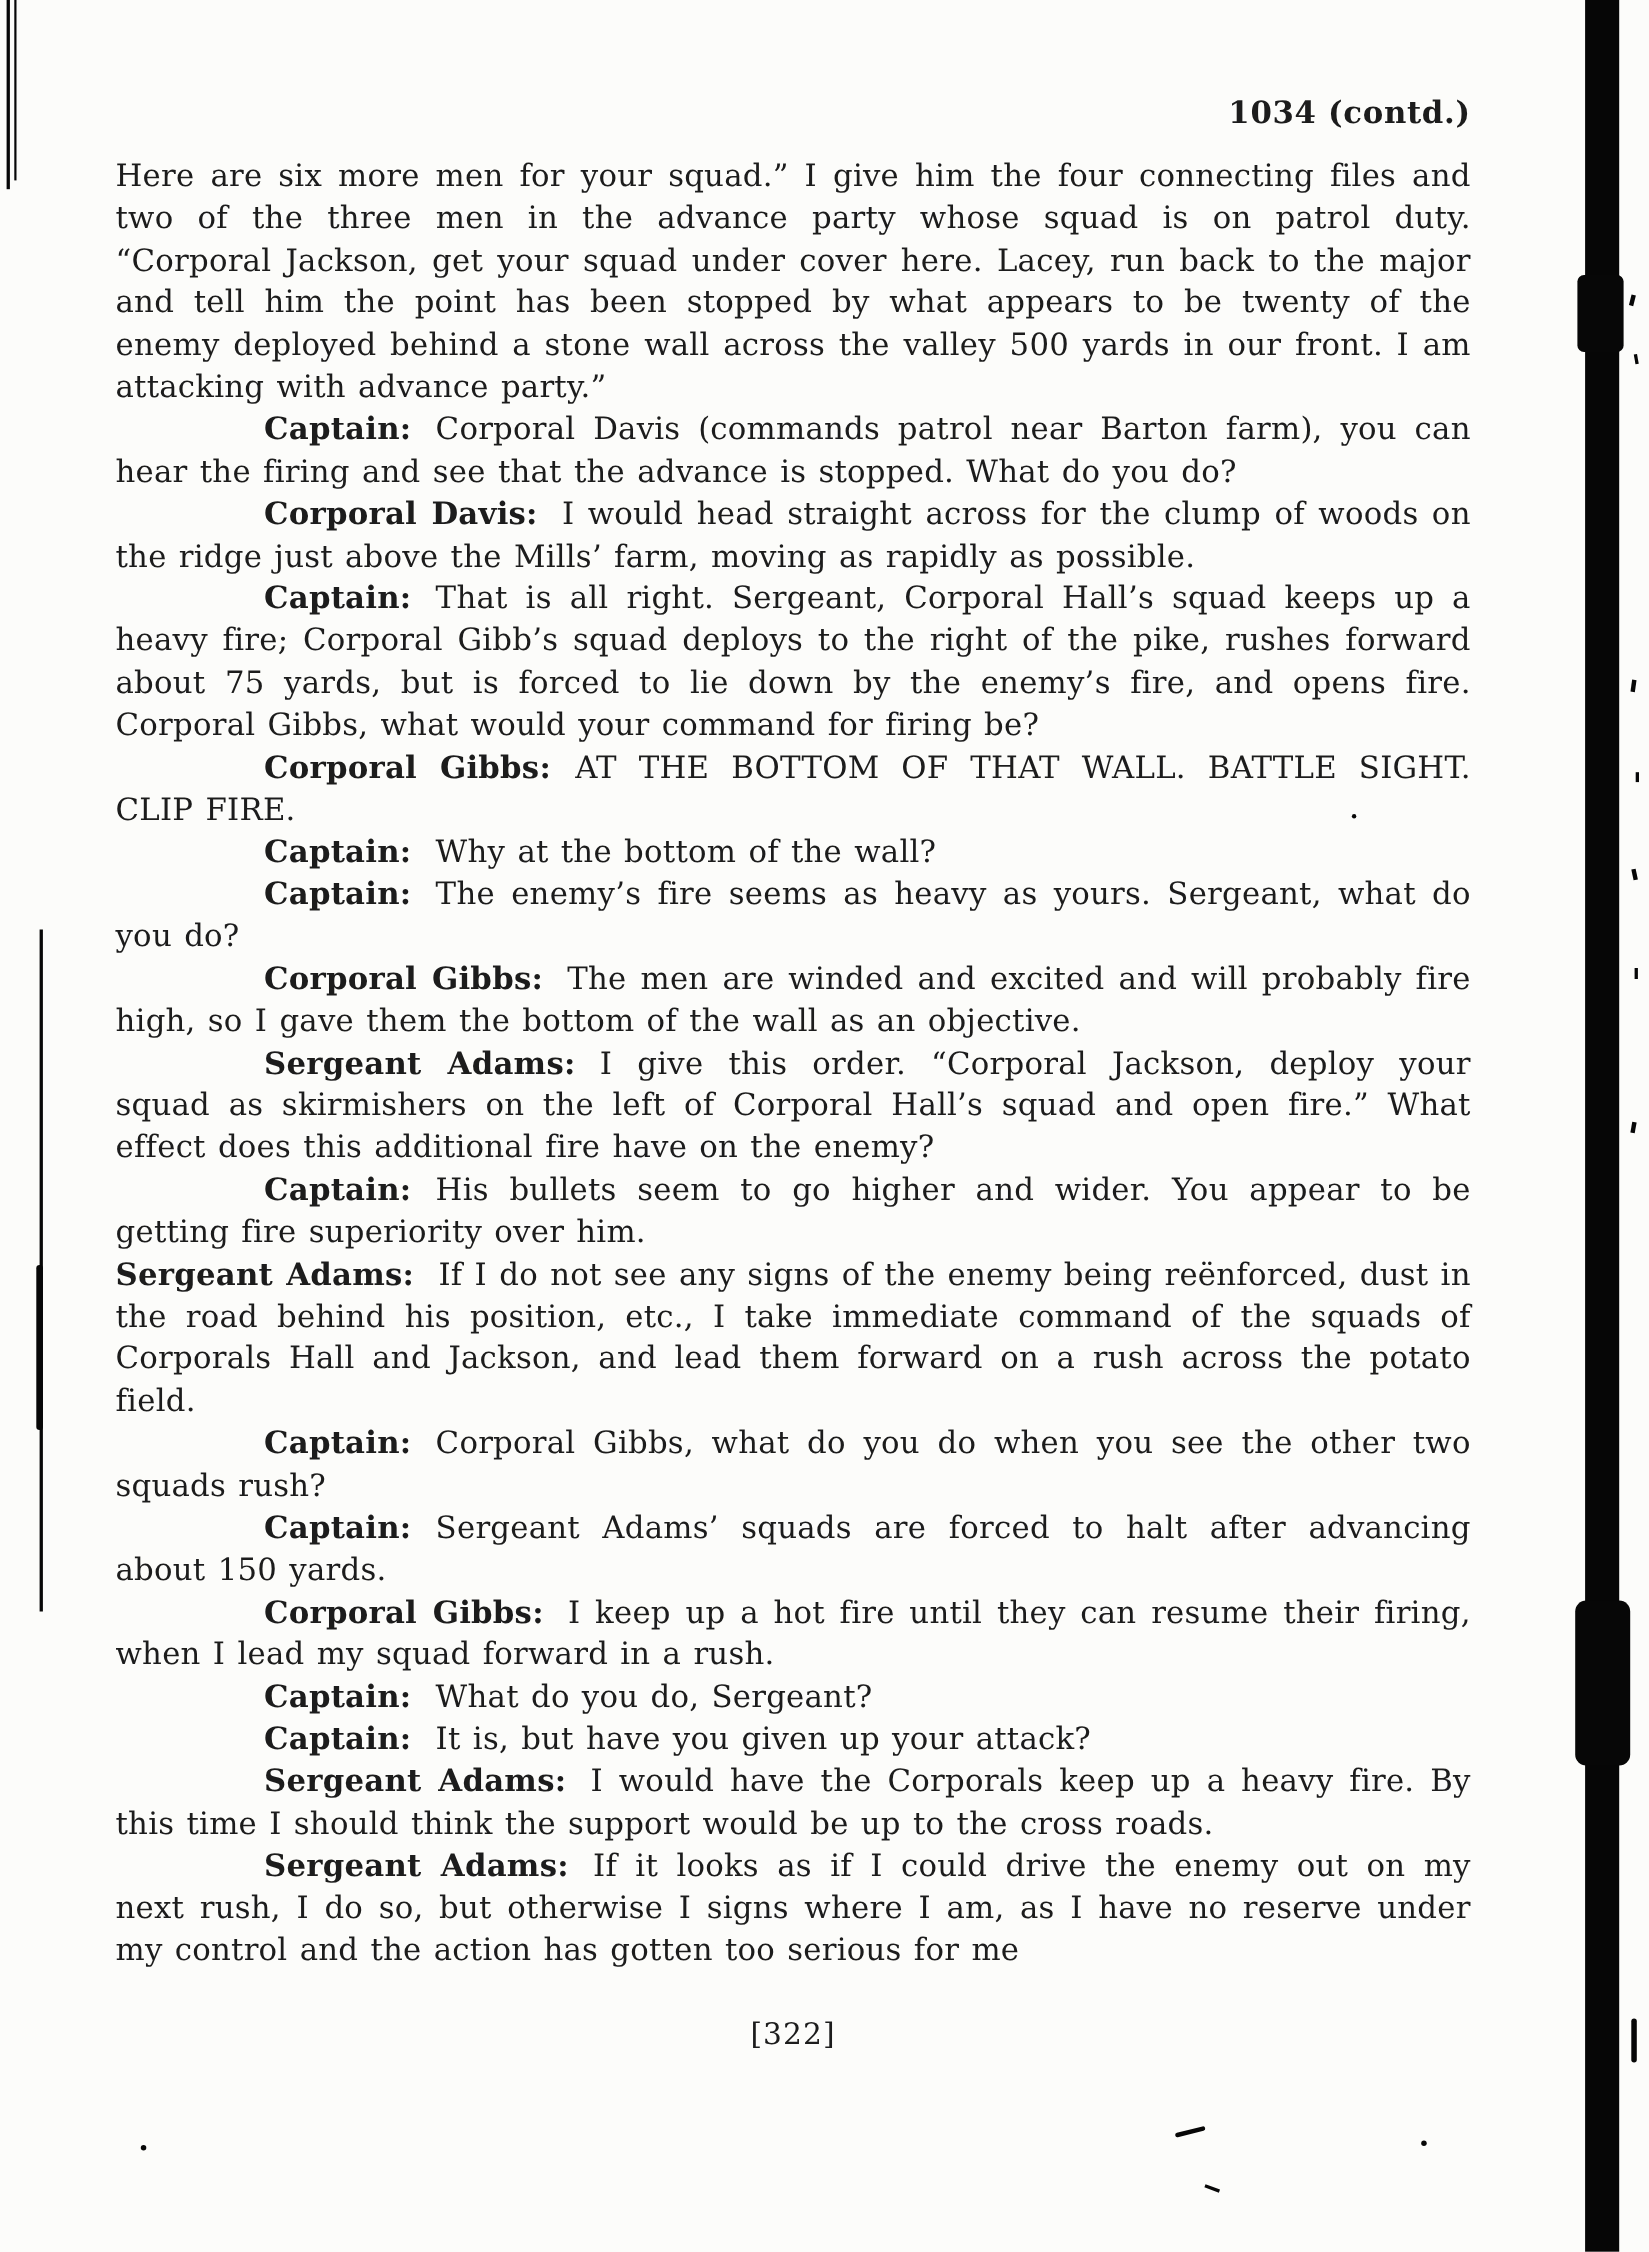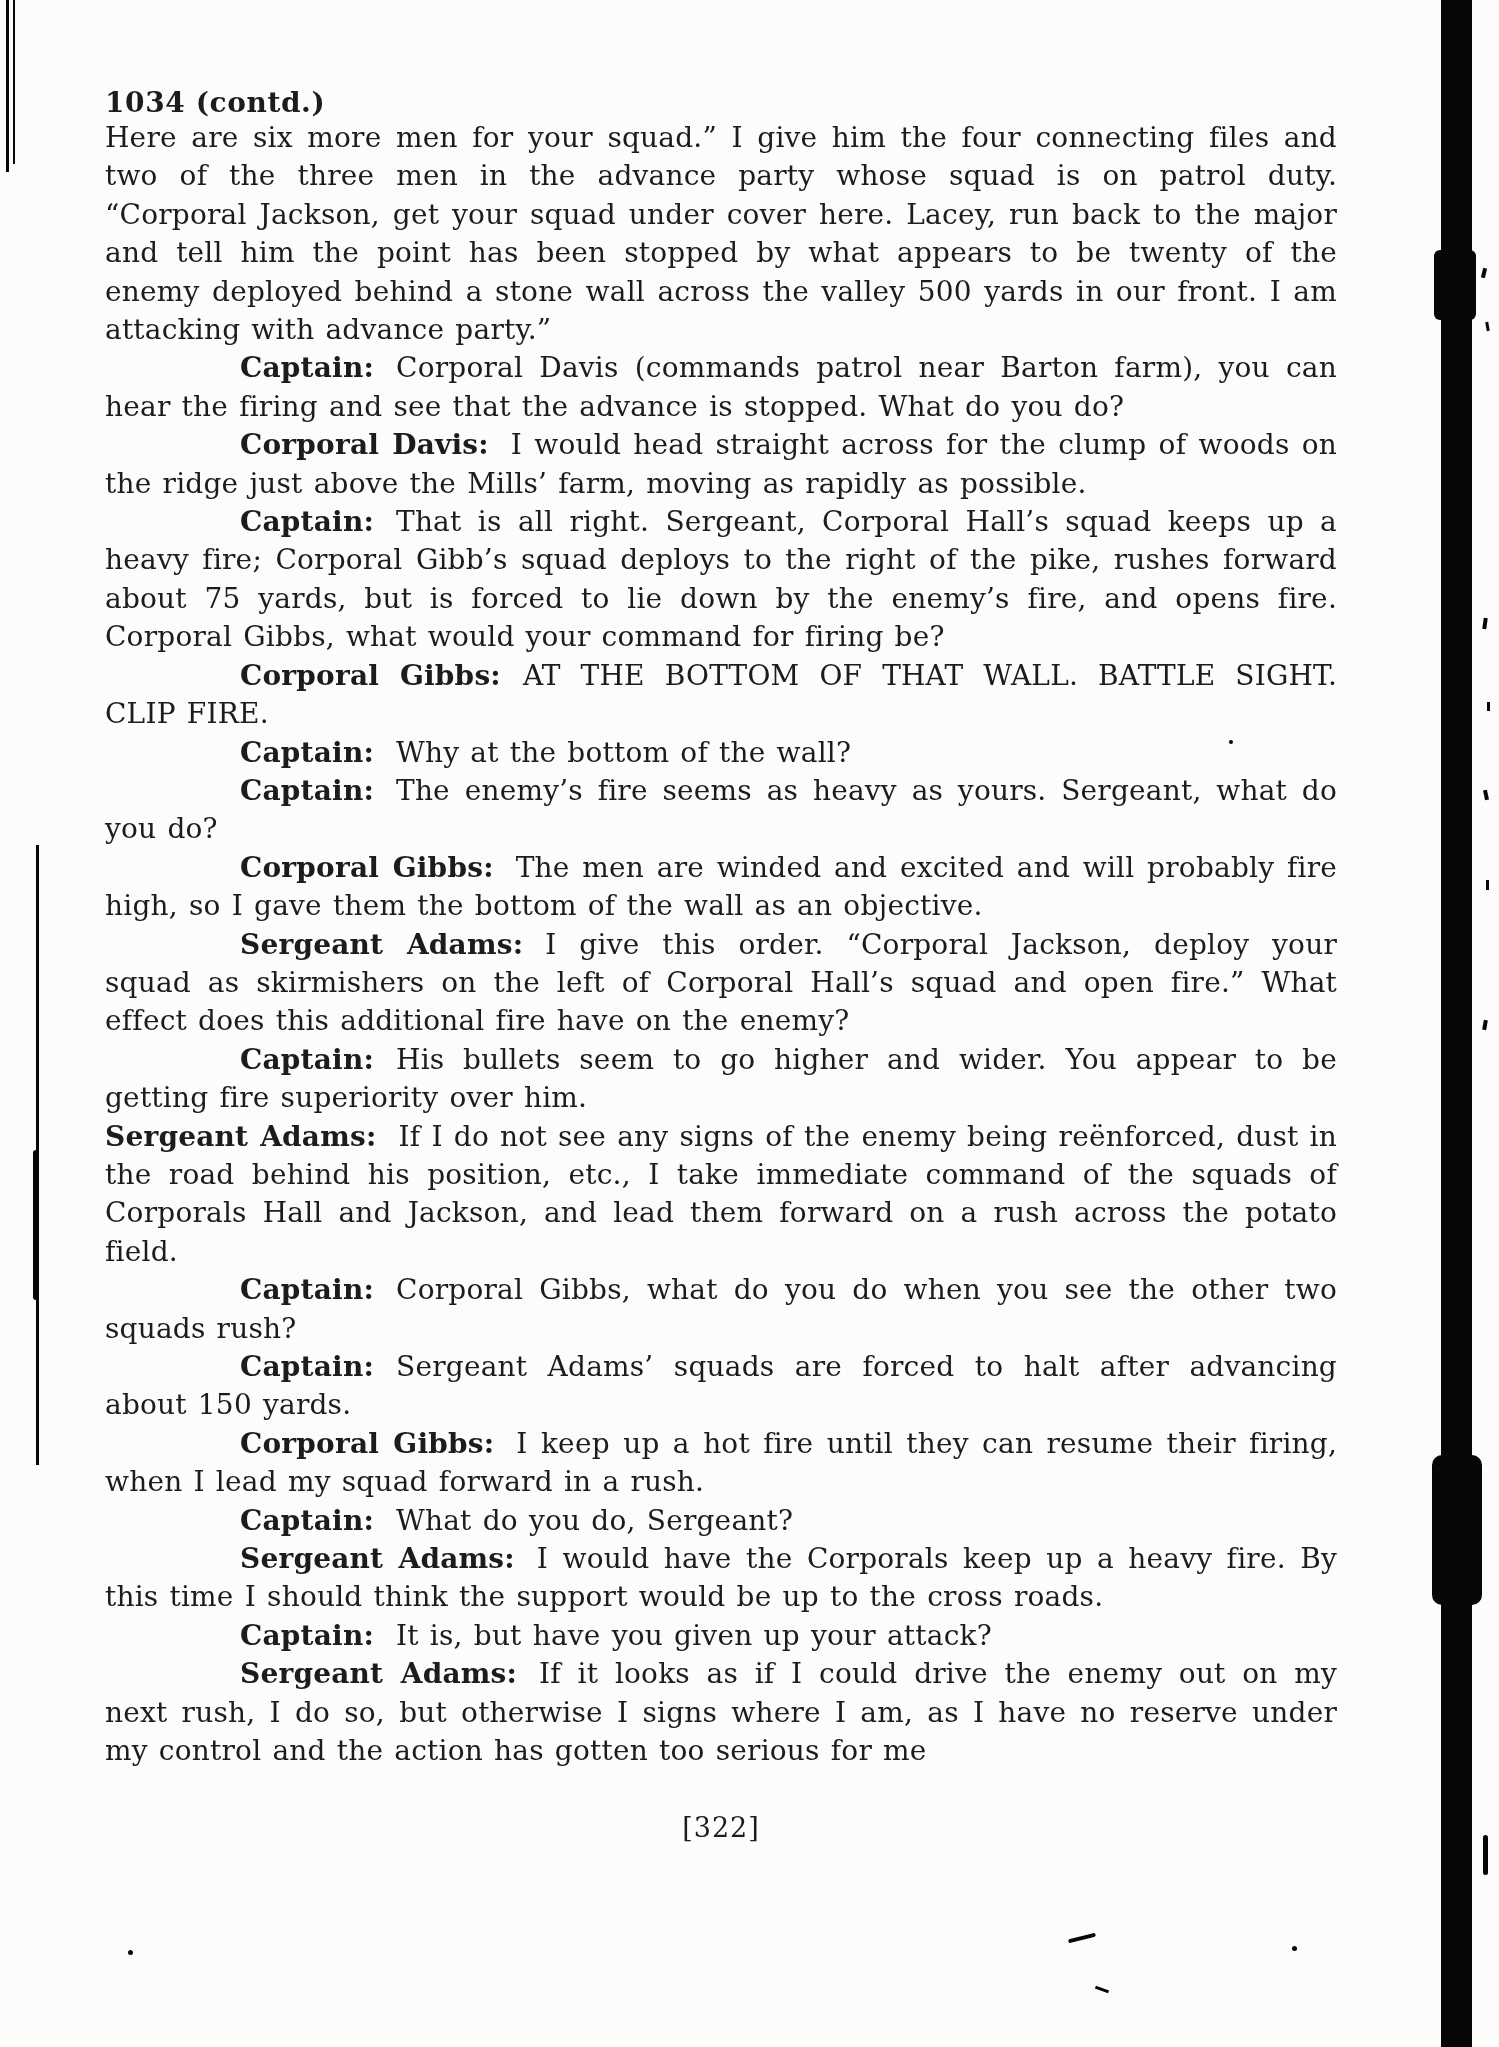--- a/index.html
+++ b/index.html
@@ -10,21 +10,21 @@
   html,body{background:var(--paper);}
   body{
     width:1499px;height:2047px;position:relative;overflow:hidden;
     font-family:"DejaVu Serif","Liberation Serif",serif;
     color:var(--ink);
   }
   .content{
     position:absolute;left:105px;top:86px;width:1232px;
   }
   .header{
-    font-weight:bold;font-size:28px;letter-spacing:0.6px;
+    font-weight:bold;font-size:28px;letter-spacing:0.6px;margin-bottom:22px;text-align:right;
   }
   .text-body p{
     font-size:28px;line-height:38.4px;text-align:justify;
     letter-spacing:0.2px;word-spacing:2px;
   }
   .text-body p.indent{text-indent:135px;}
   .speaker{font-weight:bold;margin-right:22px;}
   .bold{font-weight:bold;}
   .footer{
     text-align:center;font-size:27px;margin-top:42px;letter-spacing:1px;
@@ -69,20 +69,20 @@
         <p class="indent"><span class="speaker">Captain:</span><span class="">Why at the bottom of the wall?</span></p>
         <p class="indent"><span class="speaker">Captain:</span><span class="">The enemy’s fire seems as heavy as yours. Sergeant, what do you do?</span></p>
         <p class="indent"><span class="speaker">Corporal Gibbs:</span><span class="">The men are winded and excited and will probably fire high, so I gave them the bottom of the wall as an objective.</span></p>
         <p class="indent"><span class="speaker">Sergeant Adams:</span><span class="">I give this order. “Corporal Jackson, deploy your squad as skirmishers on the left of Corporal Hall’s squad and open fire.” What effect does this additional fire have on the enemy?</span></p>
         <p class="indent"><span class="speaker">Captain:</span><span class="">His bullets seem to go higher and wider. You appear to be getting fire superiority over him.</span></p>
         <p class=""><span class="speaker">Sergeant Adams:</span><span class="">If I do not see any signs of the enemy being reënforced, dust in the road behind his position, etc., I take immediate command of the squads of Corporals Hall and Jackson, and lead them forward on a rush across the potato field.</span></p>
         <p class="indent"><span class="speaker">Captain:</span><span class="">Corporal Gibbs, what do you do when you see the other two squads rush?</span></p>
         <p class="indent"><span class="speaker">Captain:</span><span class="">Sergeant Adams’ squads are forced to halt after advancing about 150 yards.</span></p>
         <p class="indent"><span class="speaker">Corporal Gibbs:</span><span class="">I keep up a hot fire until they can resume their firing, when I lead my squad forward in a rush.</span></p>
         <p class="indent"><span class="speaker">Captain:</span><span class="">What do you do, Sergeant?</span></p>
+        <p class="indent"><span class="speaker">Captain:</span><span class="">It is, but have you given up your attack?</span></p>
         <p class="indent"><span class="speaker">Sergeant Adams:</span><span class="">I would have the Corporals keep up a heavy fire. By this time I should think the support would be up to the cross roads.</span></p>
-        <p class="indent"><span class="speaker">Captain:</span><span class="">It is, but have you given up your attack?</span></p>
         <p class="indent"><span class="speaker">Sergeant Adams:</span><span class="">If it looks as if I could drive the enemy out on my next rush, I do so, but otherwise I signs where I am, as I have no reserve under my control and the action has gotten too serious for me</span></p>
       </div>
     <div class="footer">[322]</div>
   </div>
 
 </div>
 
 </body></html>

